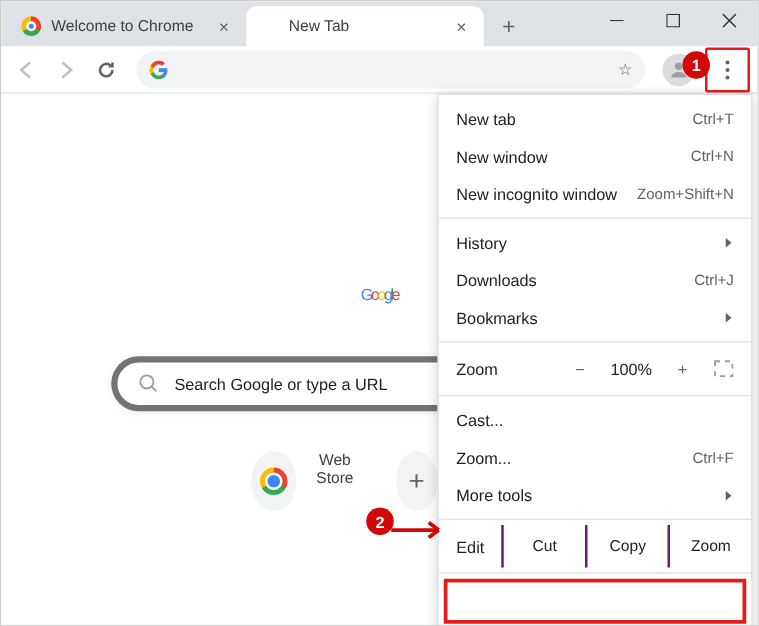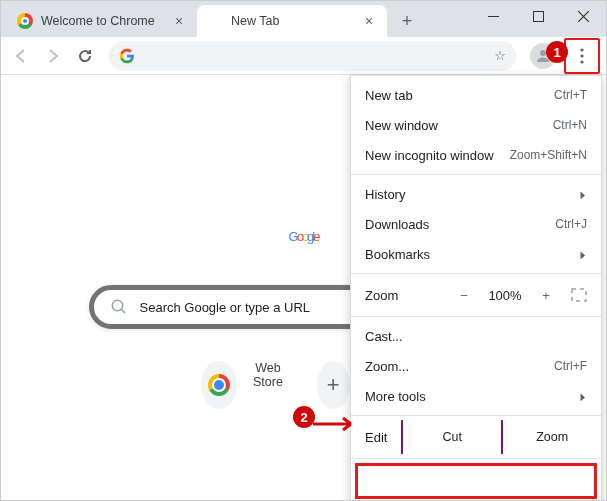--- a/index.html
+++ b/index.html
@@ -214,20 +214,21 @@
       <span class="short">Ctrl+F</span>
     </div>
   <div class="mitem">
       <span>More tools</span>
       <span class="arrow chev">▶</span>
     </div>
   <div class="sep"></div>
   <div class="editrow">
     <span class="lbl">Edit</span>
     <span class="act">Cut</span>
+    <span class="act">Copy</span>
     <span class="act">Zoom</span>
   </div>
   <div class="sep"></div>
   <div class="settings-box">
     <div class="mitem"></div>
   </div>
 
 </div>
 
 <div class="callout c1">1</div>

